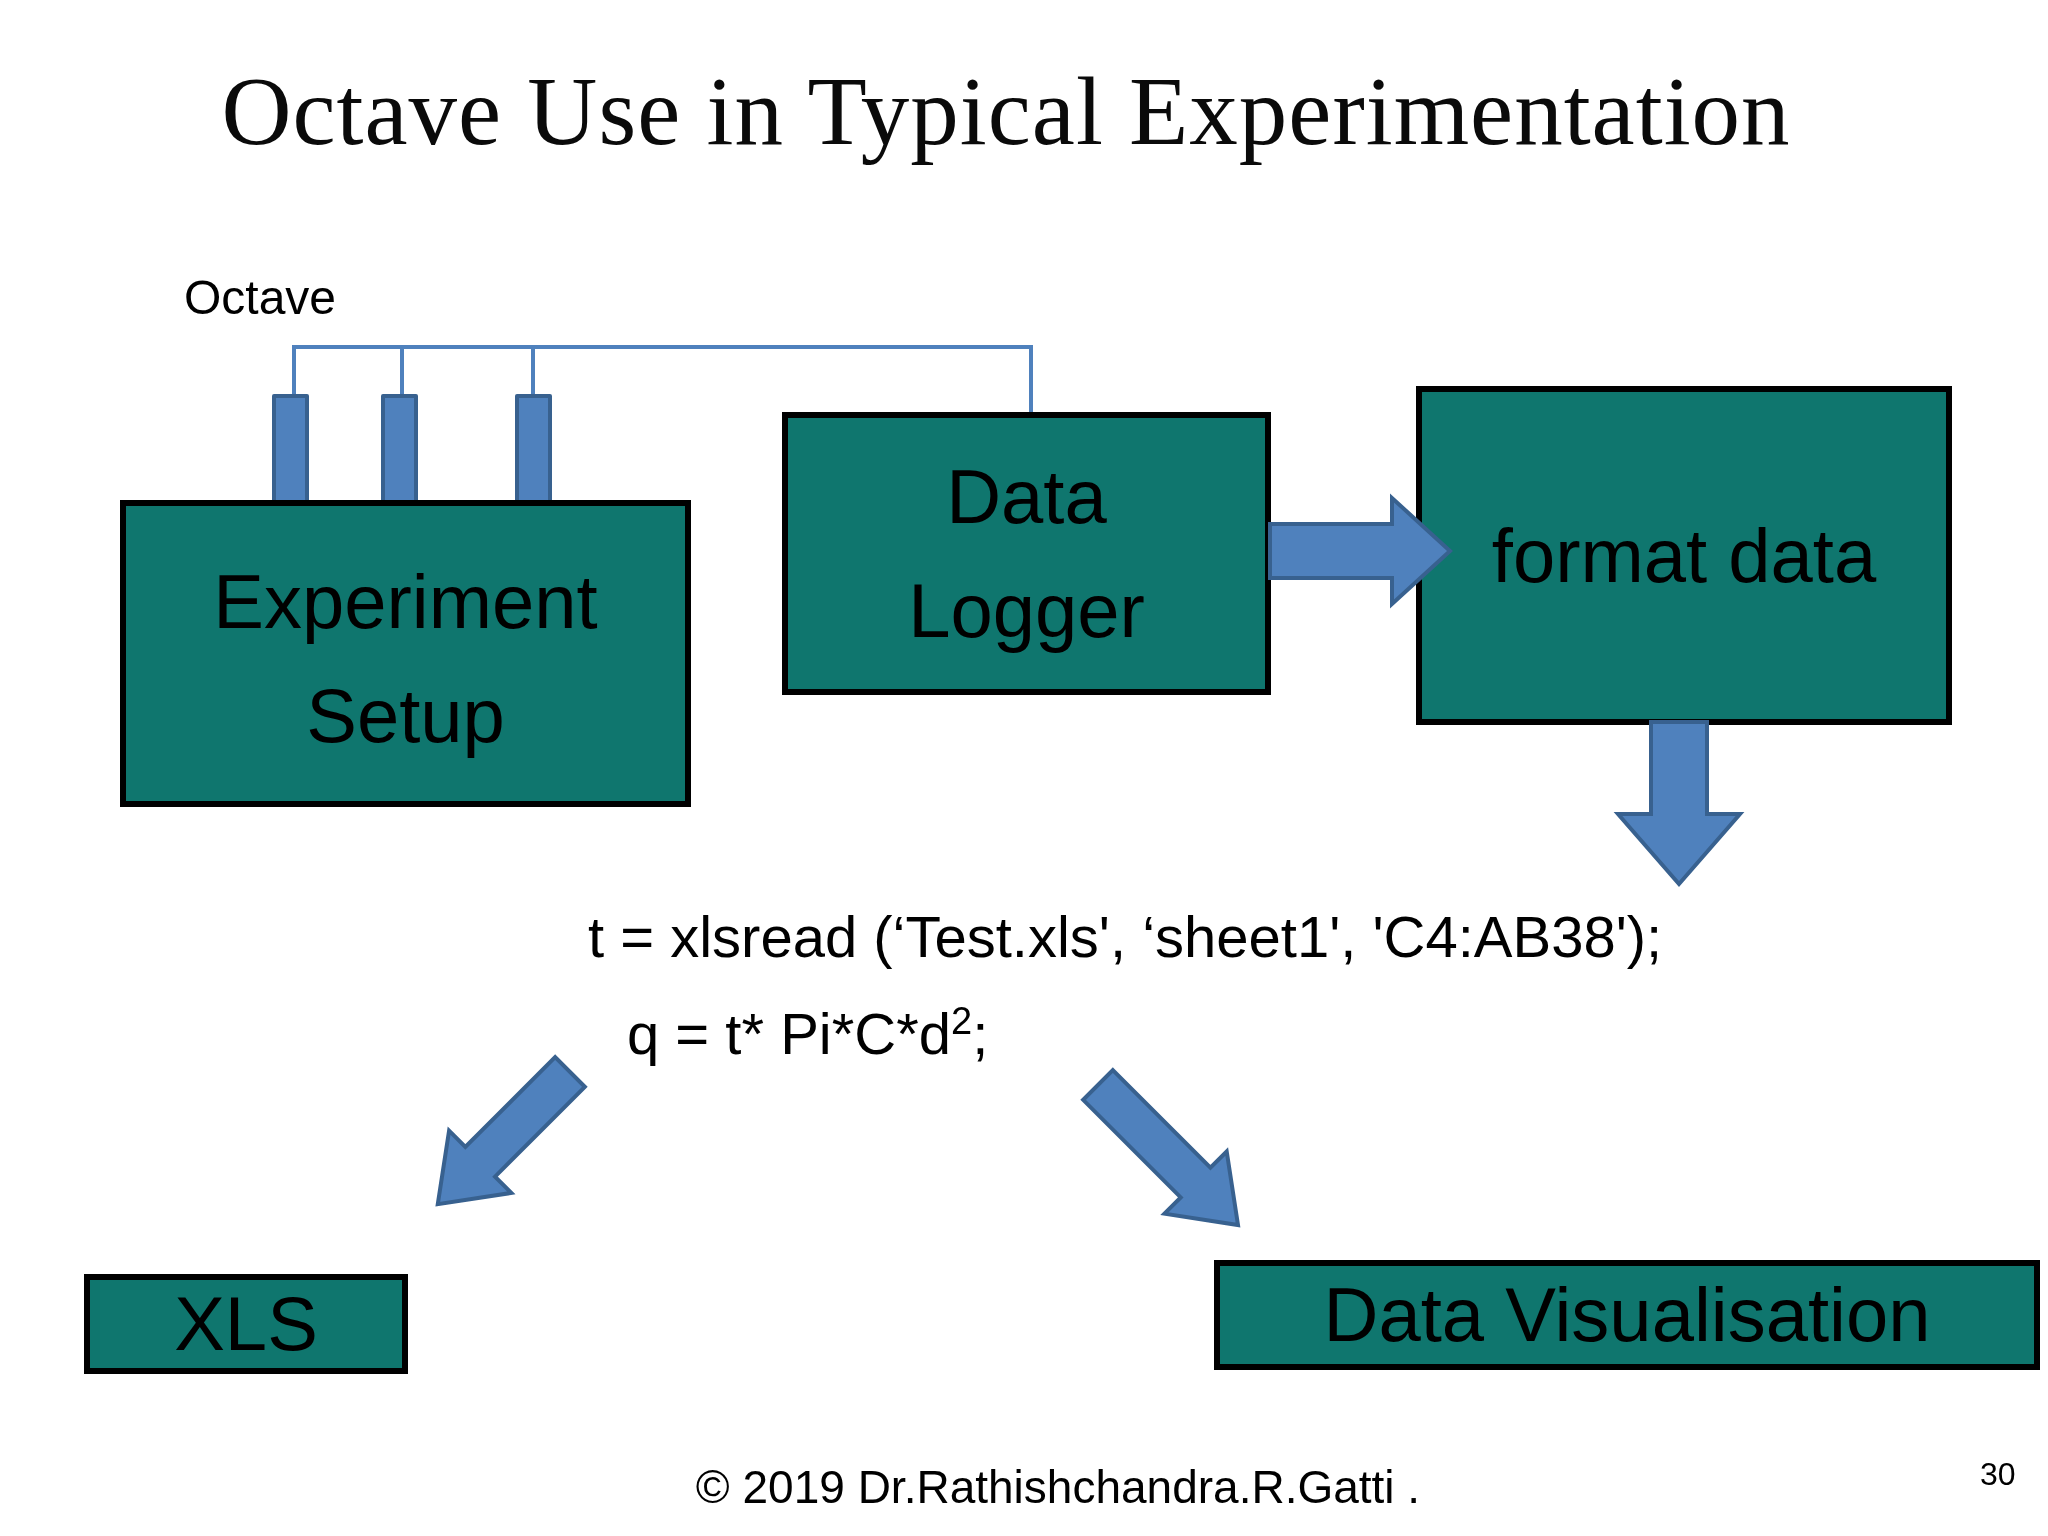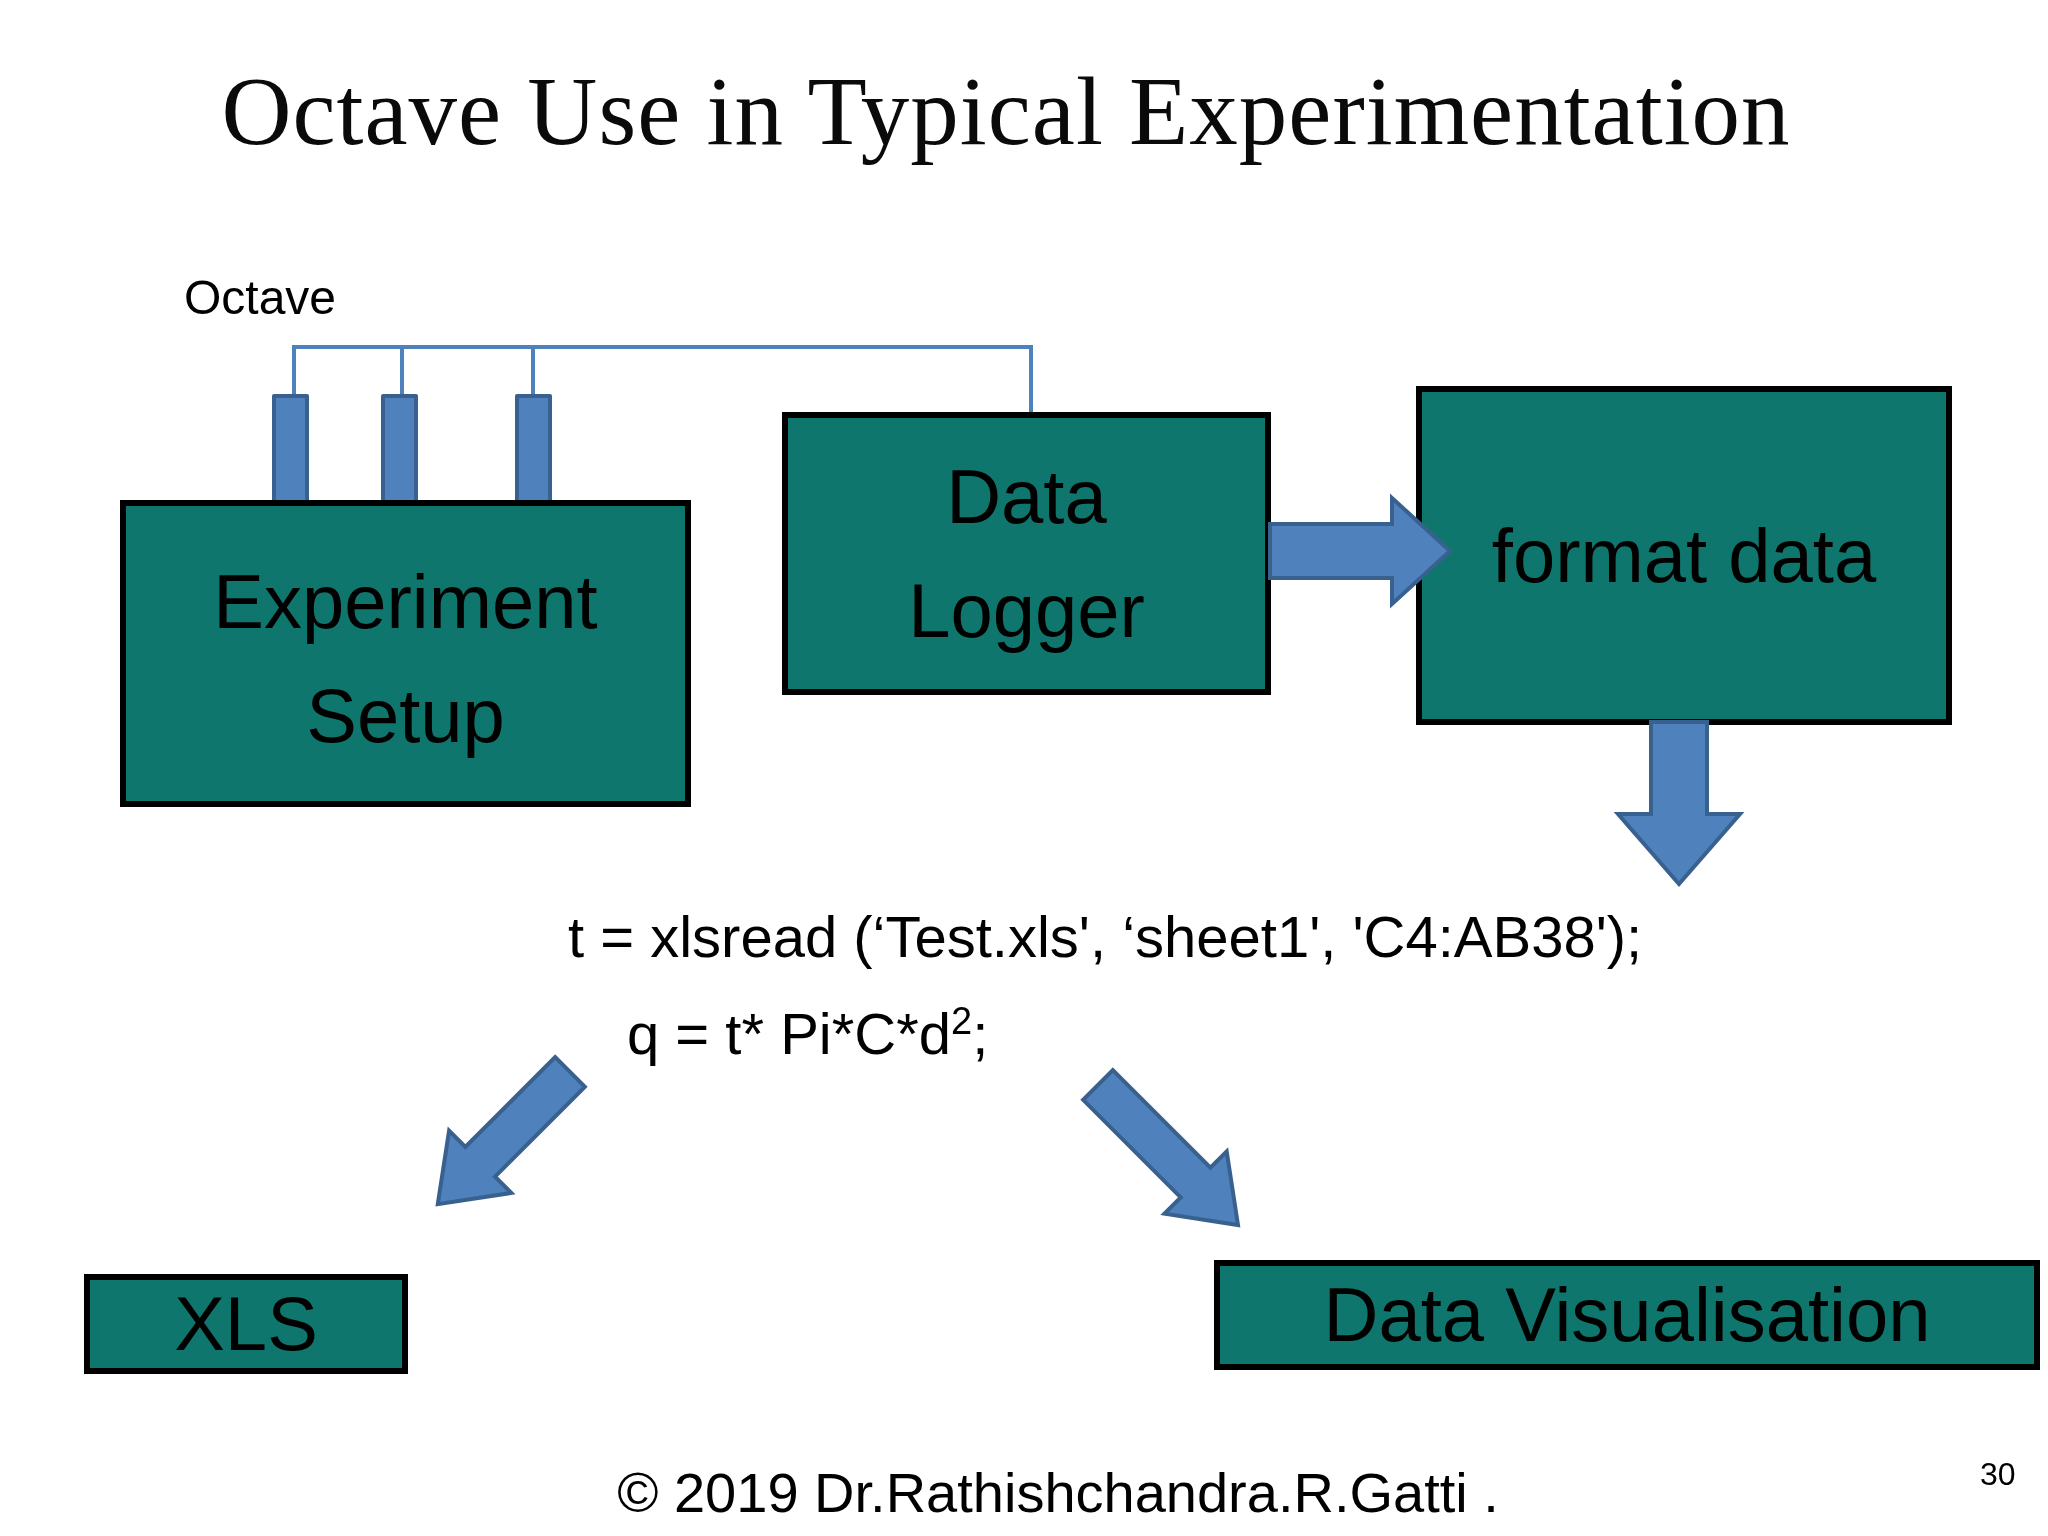--- a/index.html
+++ b/index.html
@@ -55,21 +55,21 @@
     position:absolute;
     font-size:58px;
     white-space:nowrap;
   }
   .code sup{font-size:38px;}
   .arrow-layer{position:absolute;left:0;top:0;}
   .footer-copy{
     position:absolute;
     left:1058px;top:1460px;
     transform:translateX(-50%);
-    font-size:56px;
+    font-size:46px;
     white-space:nowrap;
   }
   .page-num{
     position:absolute;
     left:1980px;top:1456px;
     font-size:32px;
     color:#000000;
   }
 </style>
 </head>
@@ -109,21 +109,21 @@
 
     <polygon points="1270,524 1392,524 1392,498 1450,551 1392,604 1392,578 1270,578" stroke-width="4" stroke="#38618f" fill="#4f81bd"></polygon>
 
     <polygon points="1651,722 1707,722 1707,814 1740,814 1679,884 1618,814 1651,814" stroke-width="4" stroke="#38618f" fill="#4f81bd"></polygon>
 
     <polygon points="0,-21 127,-21 127,-44 187,0 127,44 127,21 0,21" transform="translate(570,1072) rotate(135)" stroke-width="4" stroke="#38618f" fill="#4f81bd"></polygon>
 
     <polygon points="0,-21 138,-21 138,-44 198,0 138,44 138,21 0,21" transform="translate(1098,1085) rotate(45)" stroke-width="4" stroke="#38618f" fill="#4f81bd"></polygon>
   </svg>
 
-  <div class="code" style="left:568px;top:903px;">t = xlsread (‘Test.xls', ‘sheet1', 'C4:AB38');</div>
+  <div class="code" style="left:588px;top:903px;">t = xlsread (‘Test.xls', ‘sheet1', 'C4:AB38');</div>
   <div class="code" style="left:598px;top:1000px;margin-left:29px;">
     <span>q = t* Pi*C*d</span><sup>2</sup><span>;</span>
   </div>
 
   <div class="dbox" style="left:84px;top:1274px;width:324px;height:100px;">
     <div class="bl">XLS</div>
   </div>
 
   <div class="dbox" style="left:1214px;top:1260px;width:826px;height:110px;">
     <div class="bl">Data Visualisation</div>

